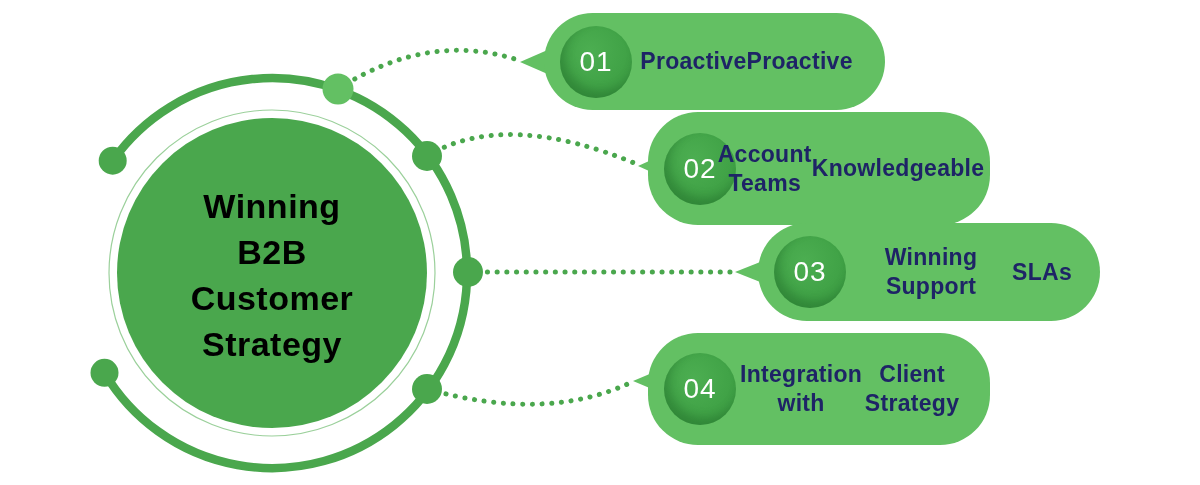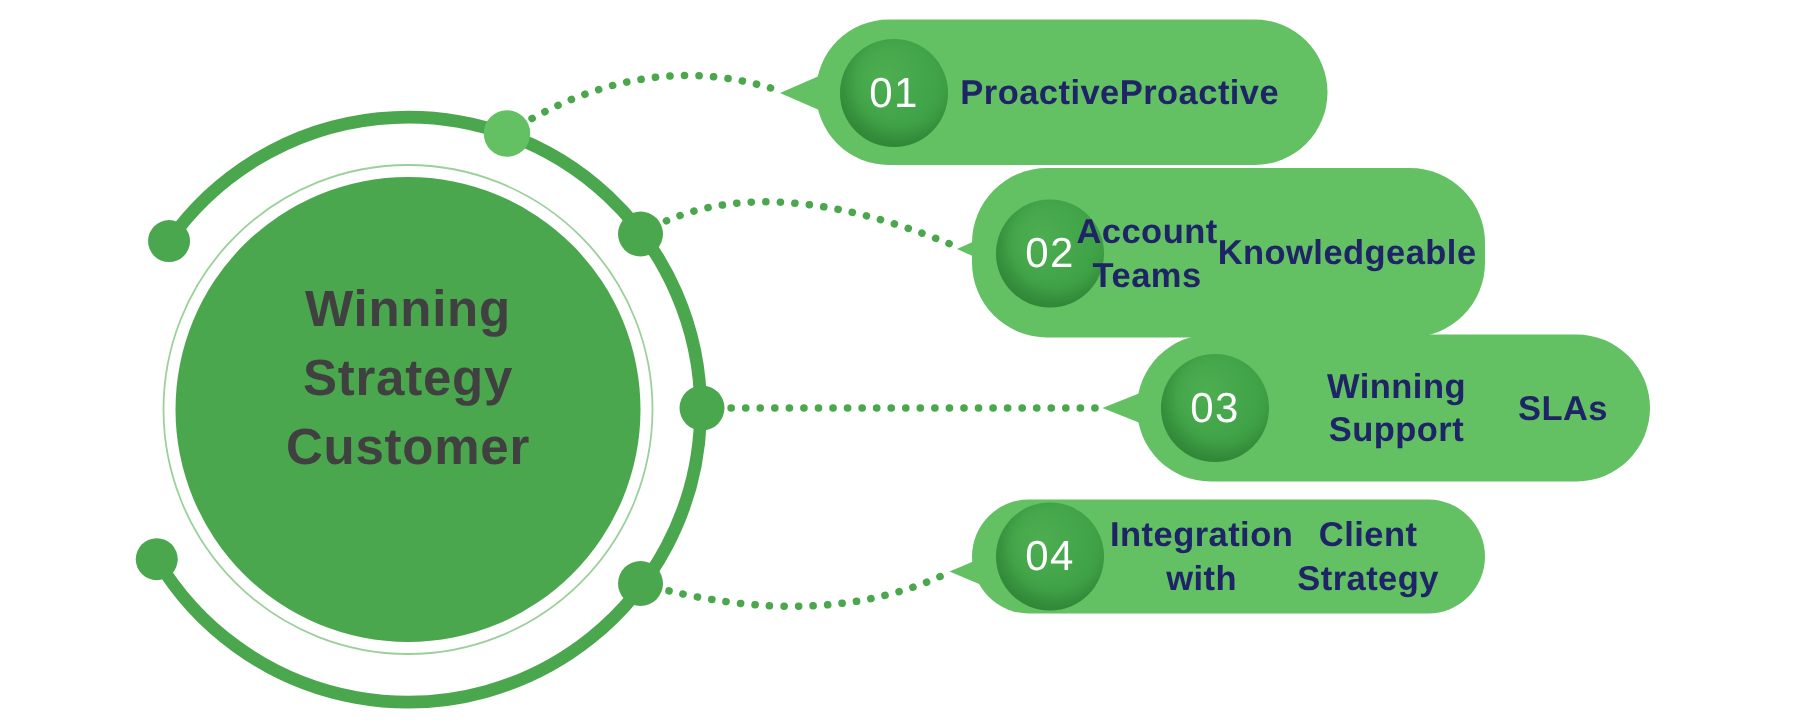--- a/index.html
+++ b/index.html
@@ -13,40 +13,40 @@
   }
   .gfx { position: absolute; left: 0; top: 0; }
 
   
   .center-title {
     position: absolute;
     left: 122px;
     top: 183px;
     width: 300px;
     text-align: center;
-    color: #404040;
+    color: #000000;
     font-weight: bold;
     font-size: 34px;
     line-height: 46px;
     letter-spacing: 0.5px;
     z-index: 2;
   }
   .center-title span { display: block; }
 
   
   .pill {
     position: absolute;
     background: #63c063;
     border-radius: 50px;
     z-index: 1;
   }
   .pill1 { left: 544px; top: 13px;  width: 341px; height: 97px; }
   .pill2 { left: 648px; top: 112px; width: 342px; height: 113px; }
   .pill3 { left: 758px; top: 223px; width: 342px; height: 98px; }
-  .pill4 { left: 648px; top: 333px; width: 342px; height: 76px; }
+  .pill4 { left: 648px; top: 333px; width: 342px; height: 112px; }
 
   .num {
     position: absolute;
     left: 16px;
     top: 50%;
     transform: translateY(-50%);
     width: 72px;
     height: 72px;
     border-radius: 50%;
     background: radial-gradient(circle at 42% 35%, #4cae51 0%, #41a347 55%, #38963f 100%);
@@ -106,22 +106,23 @@
     <path d="M633,381 L665,367.5 L665,394.5 Z" fill="#63c063"></path>
 
     <circle cx="338" cy="89" r="15.5" fill="#63c063"></circle>
     <circle cx="427" cy="156" r="15" fill="#4aa74d"></circle>
     <circle cx="468" cy="272" r="15" fill="#4aa74d"></circle>
     <circle cx="427" cy="389" r="15" fill="#4aa74d"></circle>
   </svg>
 
   <div class="center-title">
     <span>Winning</span>
+    <span>B2B</span>
+    <span>Customer</span>
     <span>Strategy</span>
-    <span>Customer</span>
   </div>
 
   <div class="pill pill1">
     <div class="num">01</div>
     <div class="label">
       <span>Proactive</span>
       <span>Proactive</span>
     </div>
   </div>
 

